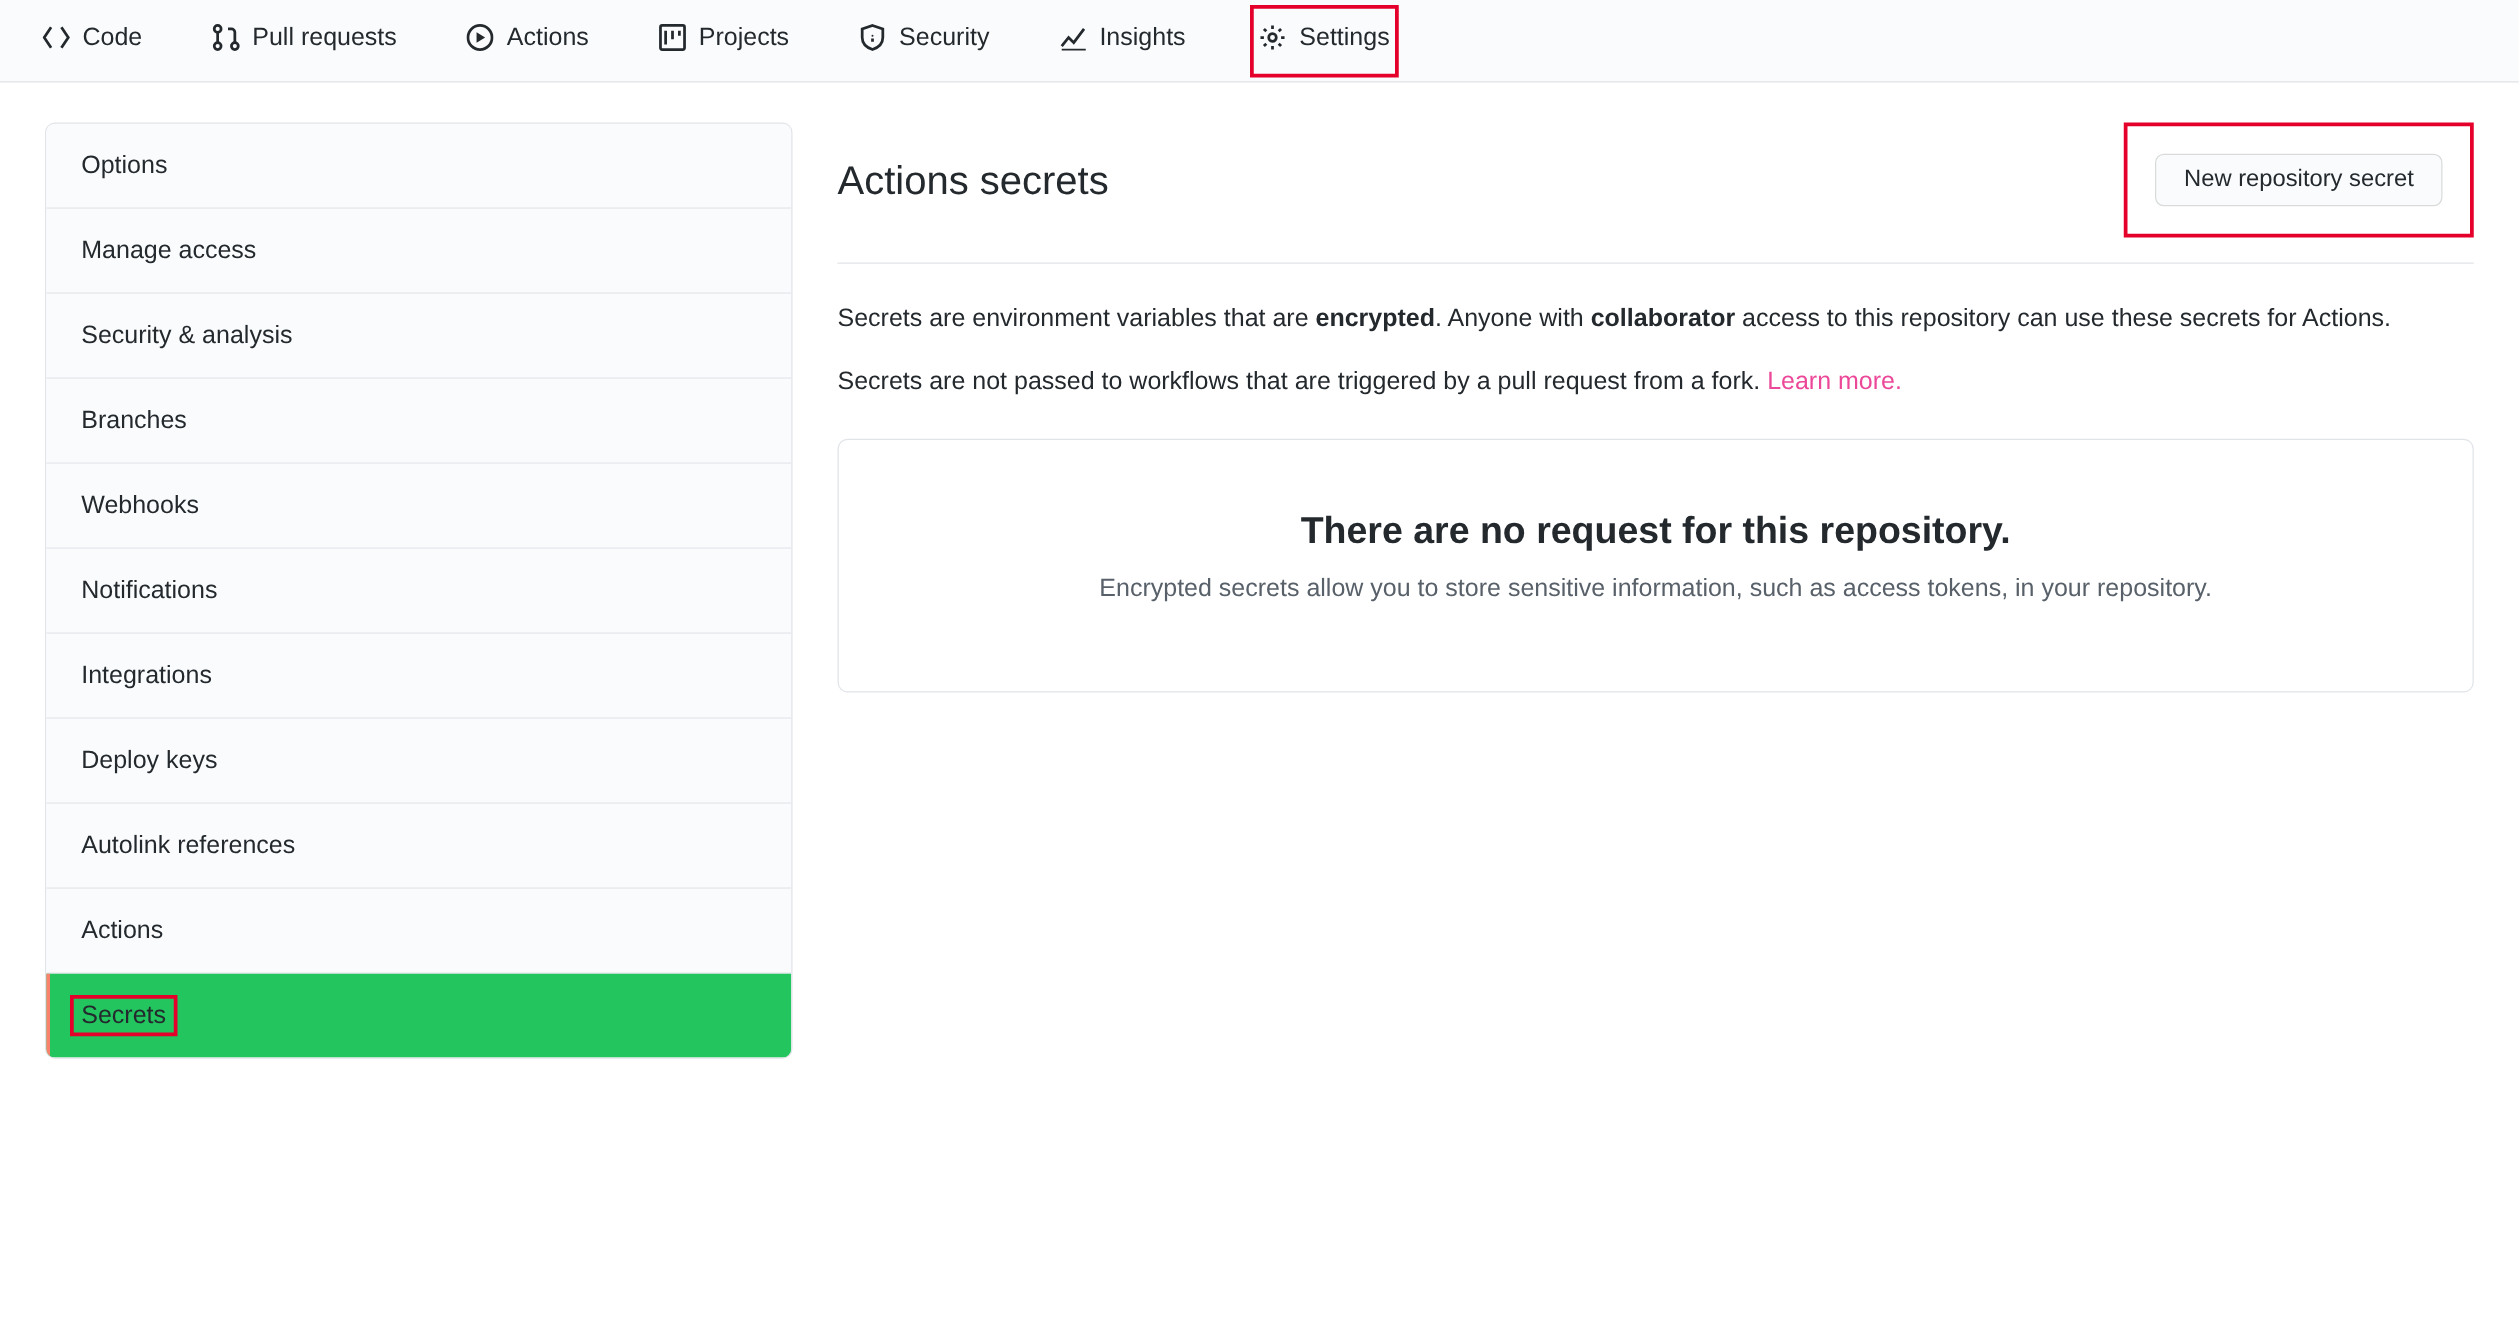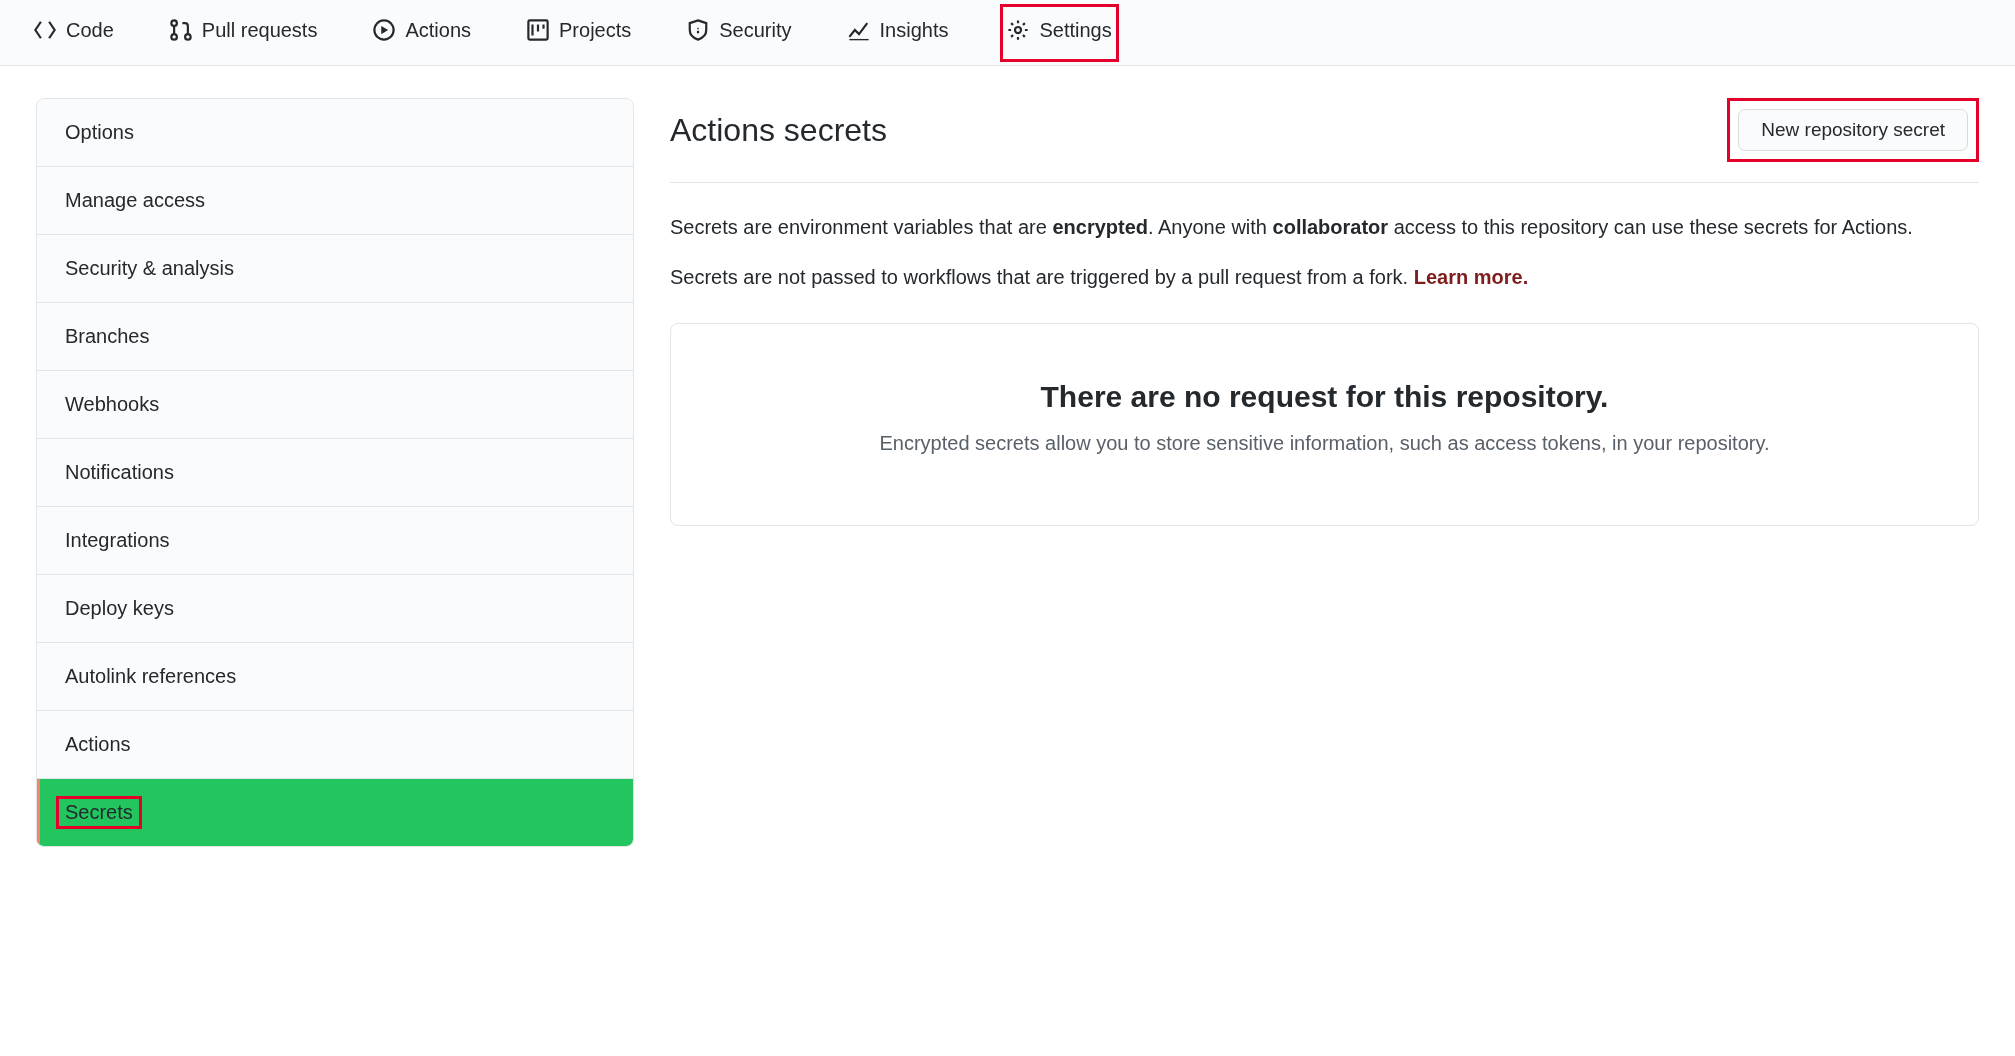--- a/index.html
+++ b/index.html
@@ -83,42 +83,42 @@
     margin-bottom: 28px;
     gap: 43px;
   }
   .main-title {
     font-size: 32px;
     font-weight: 400;
     color: #24292e;
   }
   .btn-wrap {
     border: 3px solid #e5002c;
-    padding: 8px;
+    padding: 22px;
     display:inline-block;
   }
   .btn {
     font-size: 19px;
     font-weight: 500;
     color: #24292e;
     background: #fafbfc;
     border: 1px solid #d9dbdb;
     border-radius: 7px;
     padding: 9px 22px;
     cursor: pointer;
   }
 
   .desc {
     font-size: 20px;
     line-height: 1.6;
     color: #24292e;
     margin-bottom: 18px;
   }
   .desc .b { font-weight: 600; }
-  .desc a { color: #7f1d1d; text-decoration: none; cursor:pointer;font-weight:bold;}
+  .desc a { color: #ec4899; text-decoration: none; cursor:pointer;}
 
   .blankslate {
     border: 1px solid #e1e4e8;
     border-radius: 8px;
     padding: 56px 40px 70px;
     text-align: center;
     margin-top: 30px;
   }
   .blankslate h3 {
     font-size: 30px;

